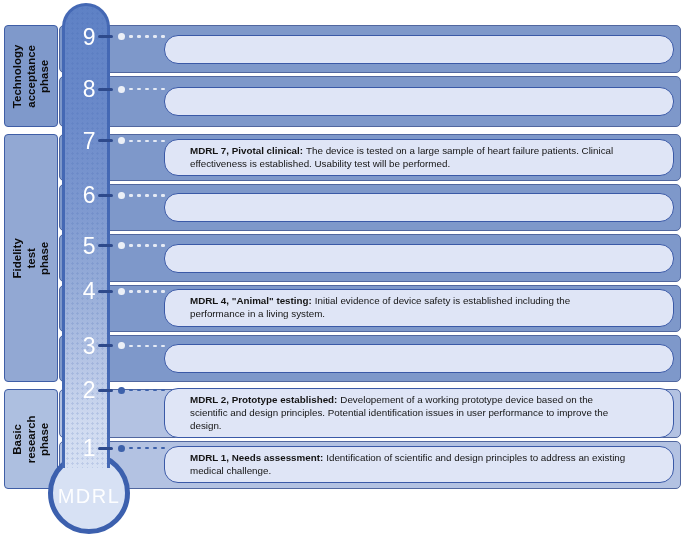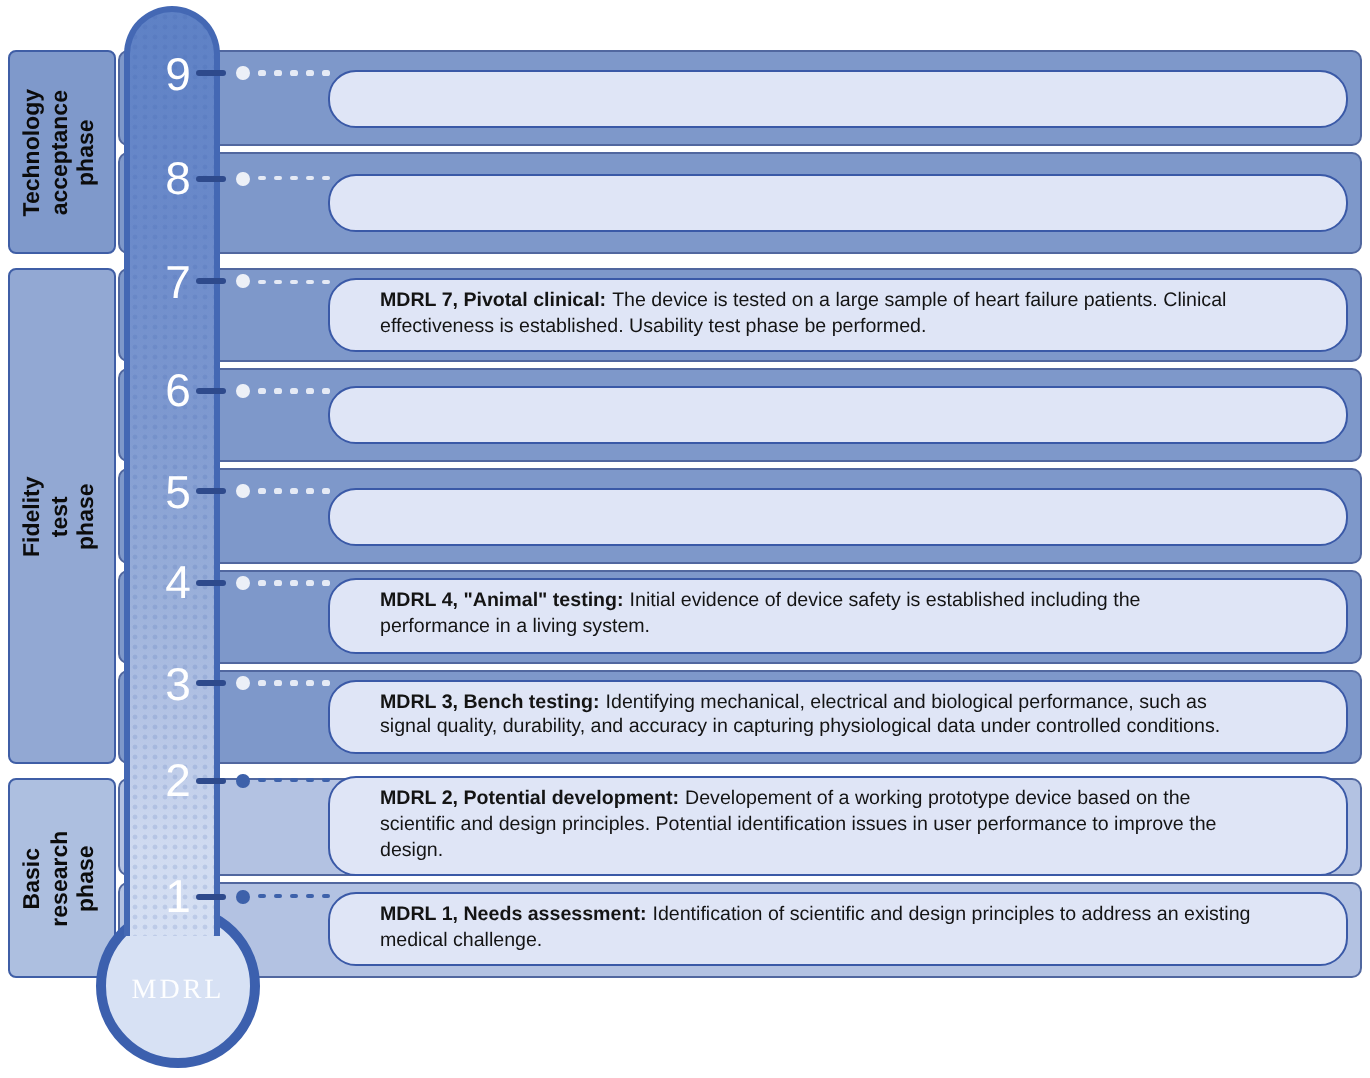--- a/index.html
+++ b/index.html
@@ -61,22 +61,22 @@
     border:3px solid #4468b4; border-bottom:none; border-radius:24px 24px 0 0;
     background-image:
       radial-gradient(rgba(60,96,174,0.16) 1px, rgba(0,0,0,0) 1.4px),
       linear-gradient(#5e81c5, #6b8aca 24%, #7e99d0 44%, #98aed9 62%, #b7c6e6 78%, #cfdaf0 90%, #d6e0f3 100%);
     background-size:5px 5px, 100% 100%; }
   .bulb { position:absolute; left:48px; top:452px; width:82px; height:82px; z-index:3;
     background:#d7e1f4; border:5px solid #3c60ae; border-radius:50%;
     display:flex; align-items:center; justify-content:center; }
   .bulb-label { position:absolute; left:48px; top:452px; width:82px; height:82px; z-index:5;
     display:flex; align-items:center; justify-content:center;
-    color:rgba(255,255,255,0.95); font-size:14px; font-weight:500; letter-spacing:1.5px;
-    padding-top:6px;font-family:Liberation Serif, serif; }
+    color:rgba(255,255,255,0.95); font-size:20px; font-weight:500; letter-spacing:1.5px;
+    padding-top:6px; }
 </style>
 </head>
 <body>
 
 <div class="canvas">
 
   <div class="phase phase-1">
     <div class="phase-label">
       <span>Technology acceptance phase</span>
     </div>
@@ -128,21 +128,21 @@
             <span class="tick"></span>
             <span class="dot"></span>
             <span class="dashes">
                 <i class="dash"></i>
                 <i class="dash"></i>
                 <i class="dash"></i>
                 <i class="dash"></i>
                 <i class="dash"></i>
               </span>
           </div>
-          <p><span class="bt">MDRL 7, Pivotal clinical:</span><span class="bd">The device is tested on a large sample of heart failure patients. Clinical effectiveness is established. Usability test phase be performed.</span></p>
+          <p><span class="bt">MDRL 7, Pivotal clinical:</span><span class="bd">The device is tested on a large sample of heart failure patients. Clinical effectiveness is established. Usability test will be performed.</span></p>
         </div>
       </div>
       <div class="row">
         <div class="mbox">
           <div class="connector">
             <span class="level">6</span>
             <span class="tick"></span>
             <span class="dot"></span>
             <span class="dashes">
                 <i class="dash"></i>
@@ -194,21 +194,20 @@
             <span class="tick"></span>
             <span class="dot"></span>
             <span class="dashes">
                 <i class="dash"></i>
                 <i class="dash"></i>
                 <i class="dash"></i>
                 <i class="dash"></i>
                 <i class="dash"></i>
               </span>
           </div>
-          <p><span class="bt">MDRL 3, Bench testing:</span><span class="bd">Identifying mechanical, electrical and biological performance, such as signal quality, durability, and accuracy in capturing physiological data under controlled conditions.</span></p>
         </div>
       </div>
     </div>
   </div>
 
   <div class="phase phase-3">
     <div class="phase-label">
       <span>Basic research phase</span>
     </div>
     <div class="rows">
@@ -219,21 +218,21 @@
             <span class="tick"></span>
             <span class="dot"></span>
             <span class="dashes">
                 <i class="dash"></i>
                 <i class="dash"></i>
                 <i class="dash"></i>
                 <i class="dash"></i>
                 <i class="dash"></i>
               </span>
           </div>
-          <p><span class="bt">MDRL 2, Potential development:</span><span class="bd">Developement of a working prototype device based on the scientific and design principles. Potential identification issues in user performance to improve the design.</span></p>
+          <p><span class="bt">MDRL 2, Prototype established:</span><span class="bd">Developement of a working prototype device based on the scientific and design principles. Potential identification issues in user performance to improve the design.</span></p>
         </div>
       </div>
       <div class="row">
         <div class="mbox">
           <div class="connector dark">
             <span class="level">1</span>
             <span class="tick"></span>
             <span class="dot"></span>
             <span class="dashes">
                 <i class="dash"></i>

